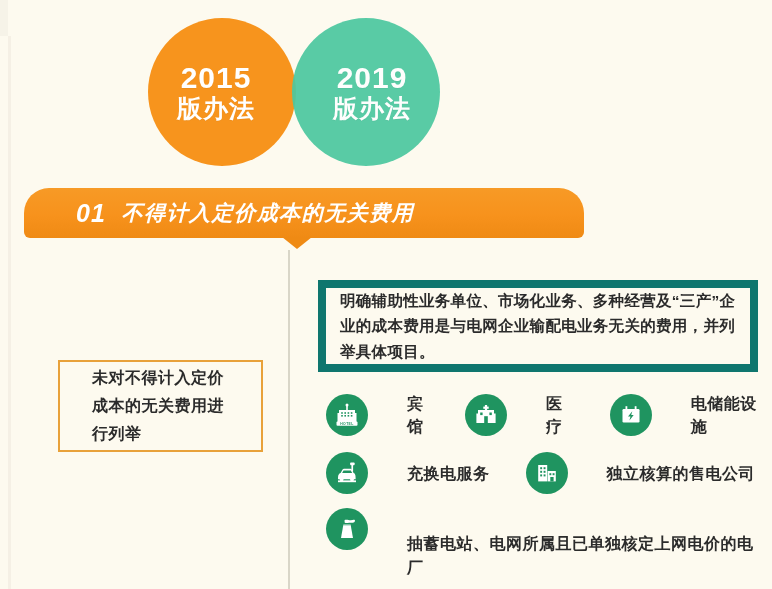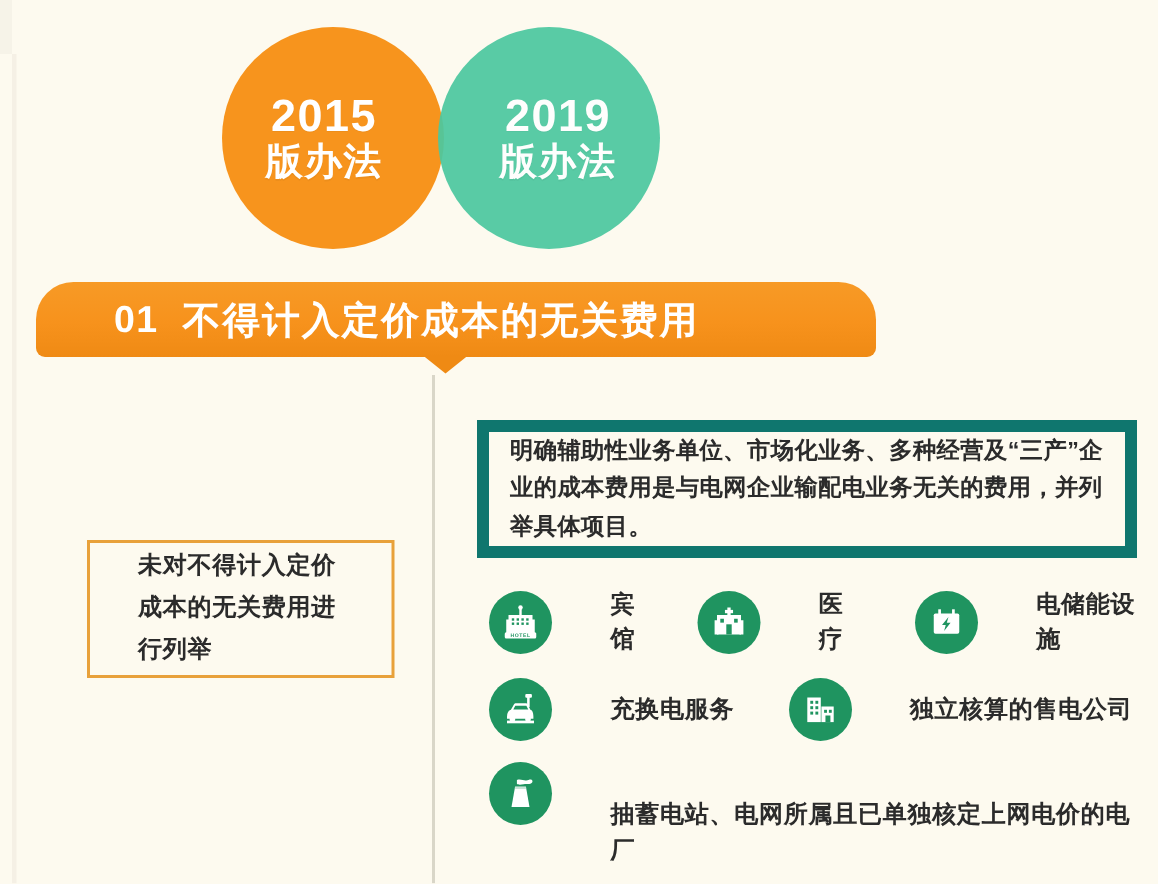--- a/index.html
+++ b/index.html
@@ -97,29 +97,30 @@
   .banner {
     width: 100%;
     height: 50px;
     background: linear-gradient(180deg, #f79a26 0%, #f7921c 55%, #ef8a14 100%);
     border-radius: 25px 25px 6px 6px;
     box-sizing: border-box;
     display: flex;
     align-items: center;
     padding-left: 52px;
     color: #ffffff;
+    font-style: italic;
   }
   .banner .num {
     font-size: 25px;
     font-weight: bold;
     letter-spacing: 1px;
     margin-right: 16px;
   }
   .banner .title {
-    font-size: 25px;
+    font-size: 21px;
     font-weight: bold;
     letter-spacing: 1.5px;
   }
   .banner-notch {
     position: absolute;
     left: 258px;
     top: 49px;
     width: 0; height: 0;
     border-left: 15px solid transparent;
     border-right: 15px solid transparent;

